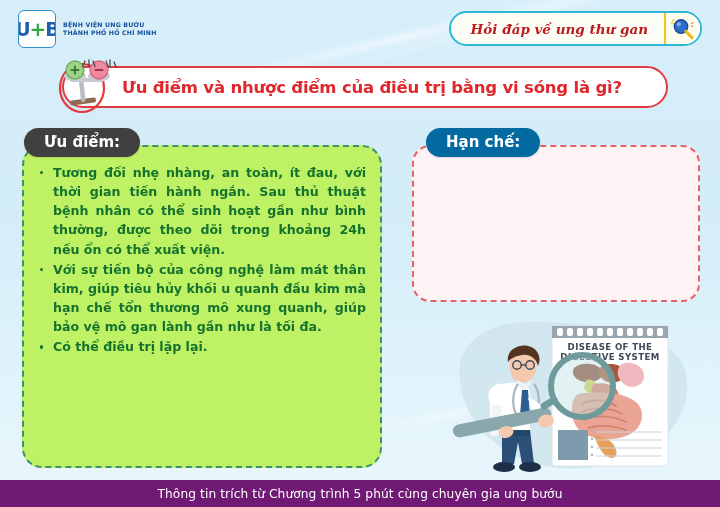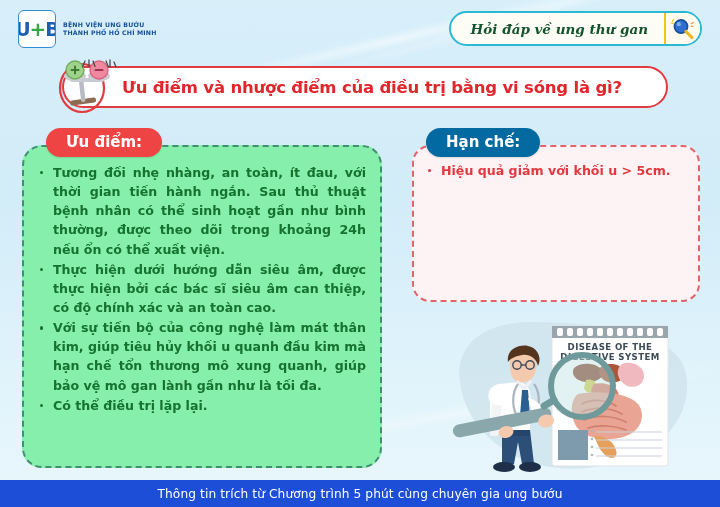--- a/index.html
+++ b/index.html
@@ -47,21 +47,21 @@
   #topic-badge {
     position: absolute; right: 18px; top: 11px;
     height: 35px; display: flex; align-items: stretch;
     border: 2px solid #2bb8d4; border-radius: 18px;
     background: #fdfdf5; overflow: hidden;
   }
   #topic-label {
     display: flex; align-items: center; padding: 0 16px 0 20px;
     font-family: "DejaVu Serif", serif;
     font-style: italic; font-weight: bold;
-    font-size: 13.5px; color: #14532d; white-space: nowrap;
+    font-size: 13.5px; color: #b91c1c; white-space: nowrap;
   }
   #topic-icon-box {
     width: 36px; border-left: 2px solid #f0c419;
     display: flex; align-items: center; justify-content: center;
     position: relative; background: #fffdf0;
   }
 
   
   #title-banner {
     position: absolute; top: 66px; left: 62px; right: 52px; height: 42px;
@@ -71,26 +71,26 @@
   }
   #title-text {
     font-size: 16.5px; font-weight: bold; color: #e1262c;
     letter-spacing: -.2px; white-space: nowrap;
   }
   #scale-icon { position: absolute; left: -6px; top: -10px; width: 74px; height: 62px; }
 
   
   #pros-panel {
     position: absolute; left: 22px; top: 145px; width: 360px; height: 323px;
-    background: #86efac; border: 2px dashed #3f8f70; border-radius: 20px;
+    background: #bef264; border: 2px dashed #3f8f70; border-radius: 20px;
     padding: 16px 14px 10px 12px;
   }
   #pros-header {
-    position: absolute; left: 46px; top: 128px;
-    background: #ef4444; color: #fff; border-radius: 16px;
+    position: absolute; left: 24px; top: 128px;
+    background: #404040; color: #fff; border-radius: 16px;
     padding: 5px 20px 6px; font-size: 15px; font-weight: bold;
     z-index: 5; box-shadow: 0 1px 2px rgba(0,0,0,.12);
   }
   #cons-panel {
     position: absolute; left: 412px; top: 145px; width: 288px; height: 157px;
     background: #fdf3f4; border: 2px dashed #e4626a; border-radius: 18px;
     padding: 14px 12px 8px 10px;
   }
   #cons-header {
     position: absolute; left: 426px; top: 128px;
@@ -112,21 +112,21 @@
   #pros-list li::before { background: #15722f; }
   #cons-list li { color: #e03a40; font-weight: bold; line-height: 1.54; }
   #cons-list li::before { background: #e03a40; }
 
   
   #illustration { position: absolute; left: 446px; top: 312px; width: 252px; height: 166px; }
 
   
   #footer {
     position: absolute; left: 0; bottom: 0; width: 100%; height: 27px;
-    background: #1d4ed8; display: flex; align-items: center; justify-content: center;
+    background: #701a75; display: flex; align-items: center; justify-content: center;
   }
   #footer-text { color: #ffffff; font-size: 12.2px; letter-spacing: .1px; }
 </style>
 </head>
 <body>
 
 <div id="bg-layer">
   <div id="bg-streak-1"></div>
   <div id="bg-streak-2"></div>
   <div id="bg-streak-3"></div>
@@ -175,30 +175,28 @@
     <path d="M27 3 l-2.5 6 M31 2 l0 6.5 M35 3 l2 5.5" stroke="#4a4a4a" stroke-width="1.3" stroke-linecap="round"></path>
     <path d="M48 3 l2.5 6 M52 2 l0 6.5 M56 4 l2 5" stroke="#4a4a4a" stroke-width="1.3" stroke-linecap="round"></path>
   </svg>
   <div id="title-text">Ưu điểm và nhược điểm của điều trị bằng vi sóng là gì?</div>
 </div>
 
 <div id="pros-header">Ưu điểm:</div>
 <div id="pros-panel">
   <ul class="bullets" id="pros-list">
     <li>Tương đối nhẹ nhàng, an toàn, ít đau, với thời gian tiến hành ngắn. Sau thủ thuật bệnh nhân có thể sinh hoạt gần như bình thường, được theo dõi trong khoảng 24h nếu ổn có thể xuất viện.</li>
-    <li>Thực hiện dưới hướng dẫn siêu âm, được thực hiện bởi các bác sĩ siêu âm can thiệp, có độ chính xác và an toàn cao.</li>
     <li>Với sự tiến bộ của công nghệ làm mát thân kim, giúp tiêu hủy khối u quanh đầu kim mà hạn chế tổn thương mô xung quanh, giúp bảo vệ mô gan lành gần như là tối đa.</li>
     <li>Có thể điều trị lặp lại.</li>
   </ul>
 </div>
 
 <div id="cons-header">Hạn chế:</div>
 <div id="cons-panel">
   <ul class="bullets" id="cons-list">
-    <li>Hiệu quả giảm với khối u &gt; 5cm.</li>
   </ul>
 </div>
 
 <svg id="illustration" viewBox="0 0 252 166">
   <path d="M14 70 C8 32 40 8 92 10 C160 12 232 20 240 62 C248 108 210 150 140 156 C70 162 20 120 14 70 Z" fill="#cfe4ec" opacity=".85"></path>
 
   <g>
     <rect x="106" y="14" width="116" height="140" rx="3" fill="#ffffff" stroke="#dfe4e8" stroke-width="1"></rect>
     <rect x="106" y="14" width="116" height="12" fill="#9aa6ae"></rect>
     <g fill="#ffffff">

